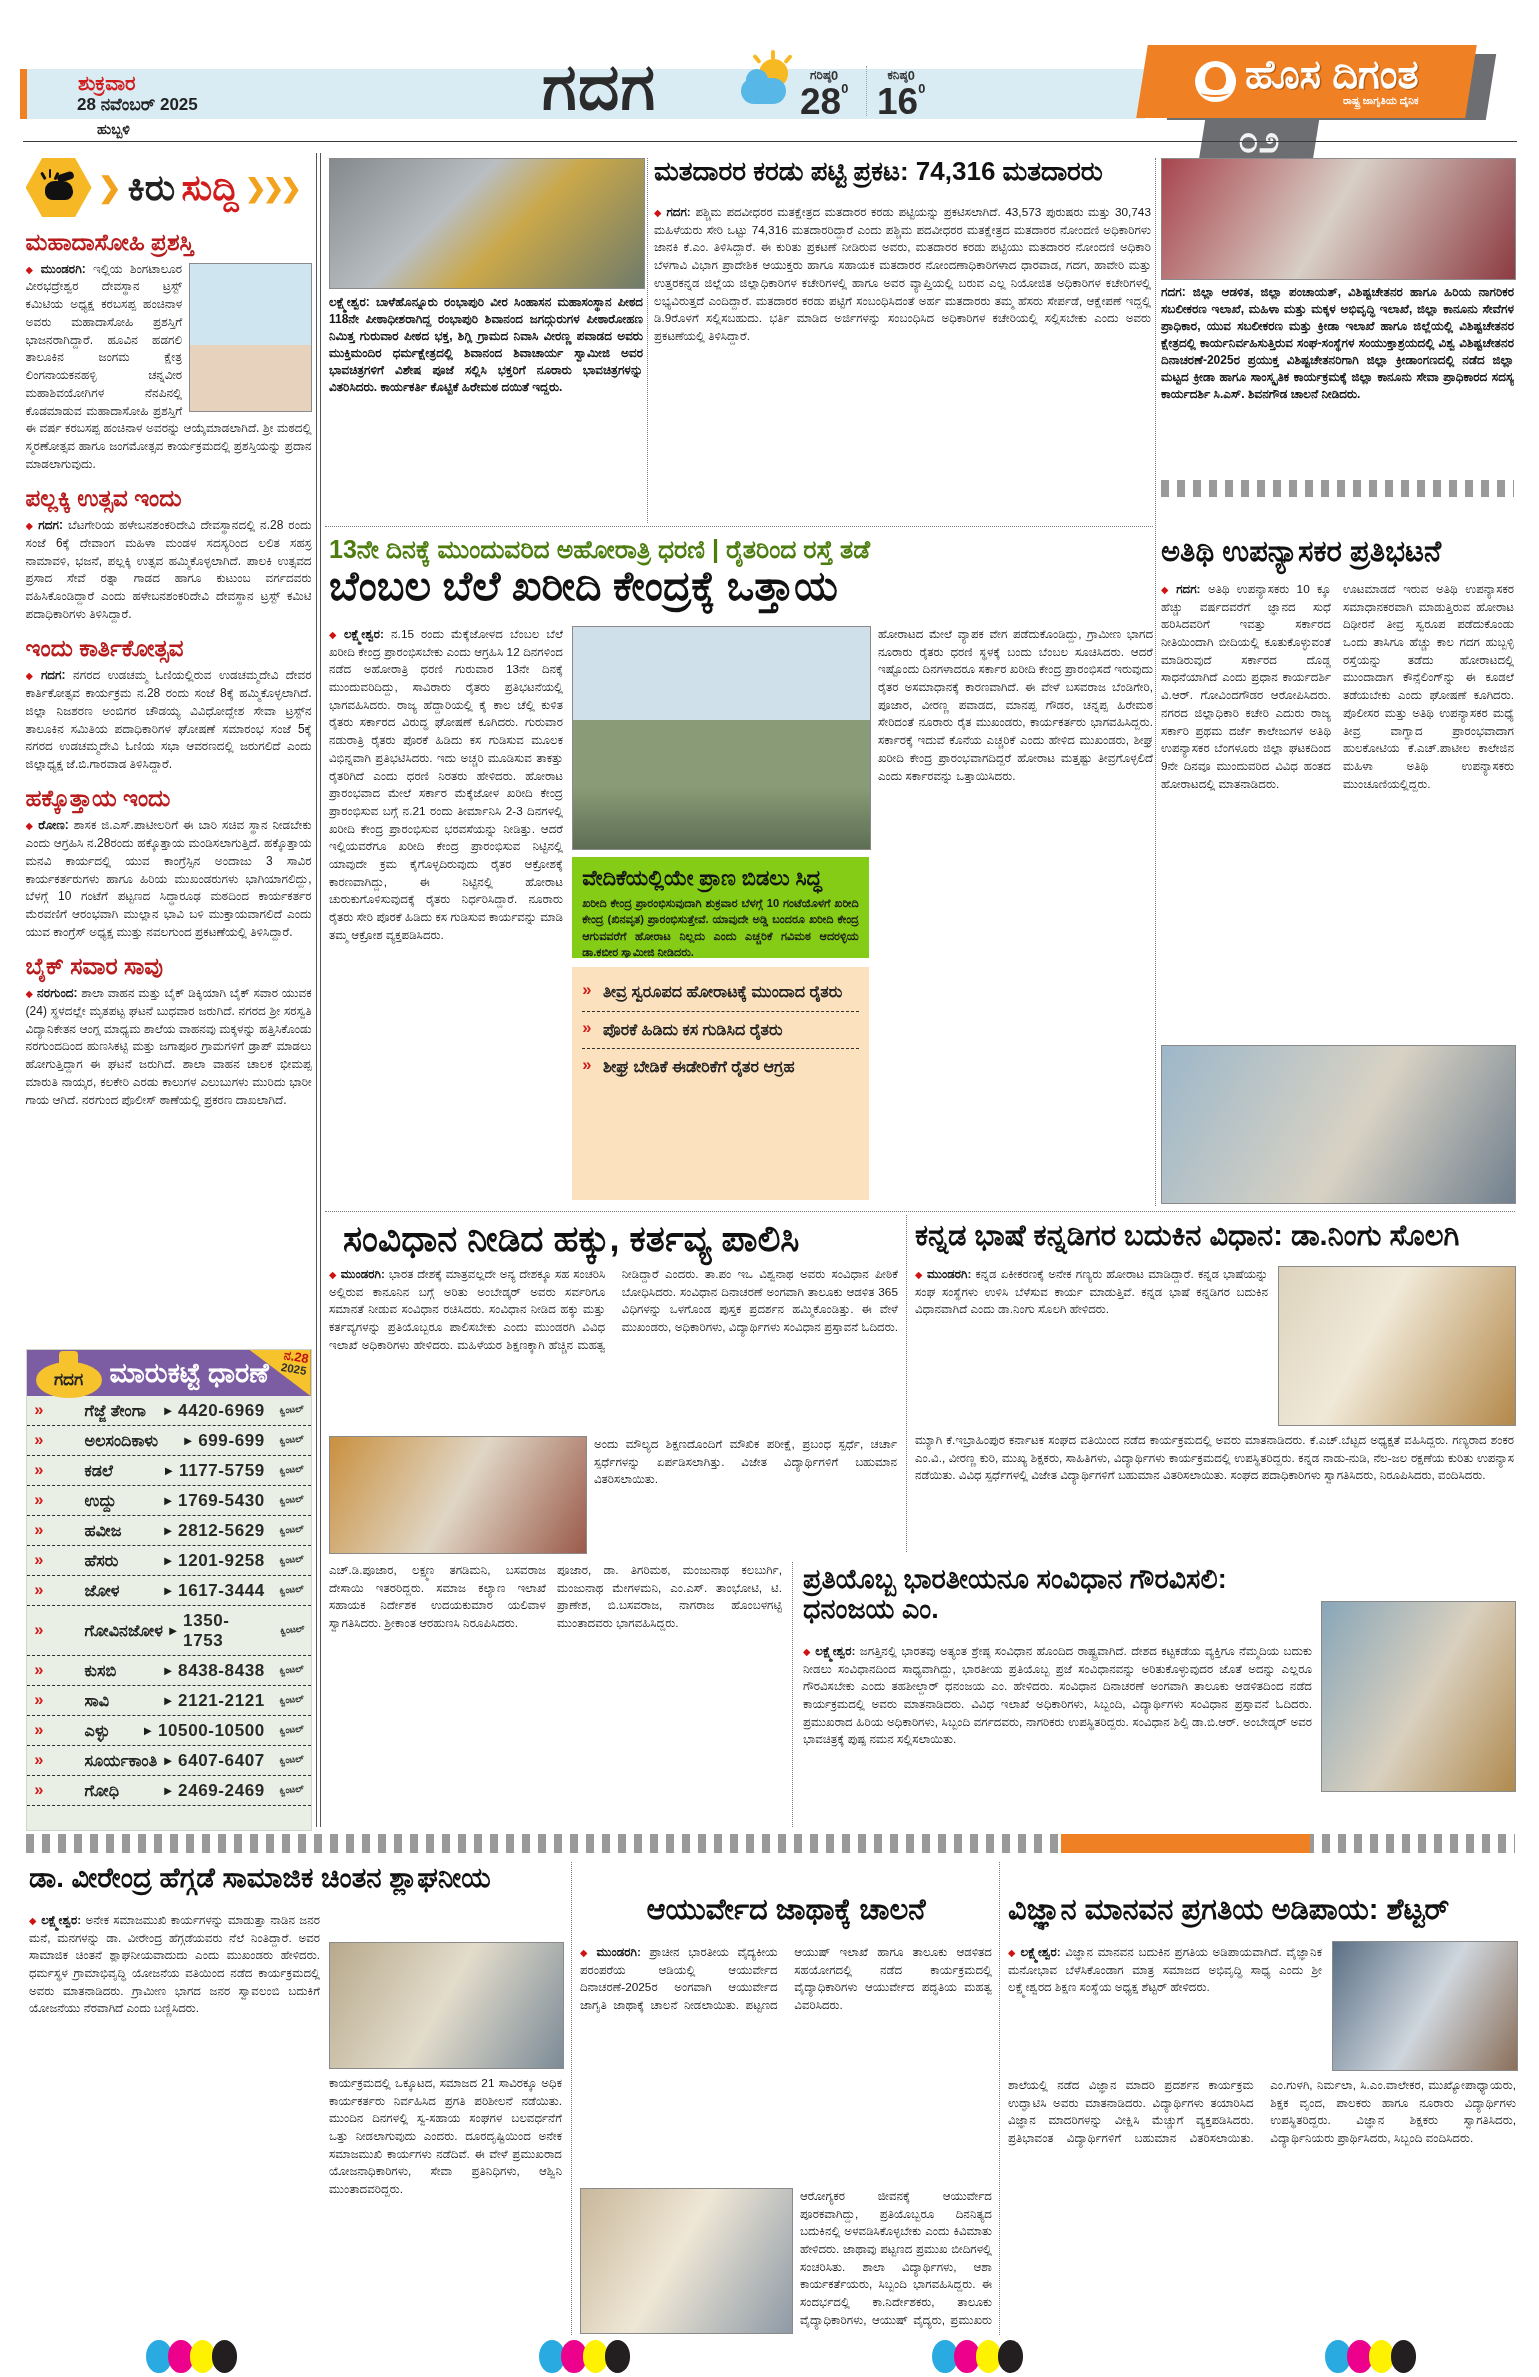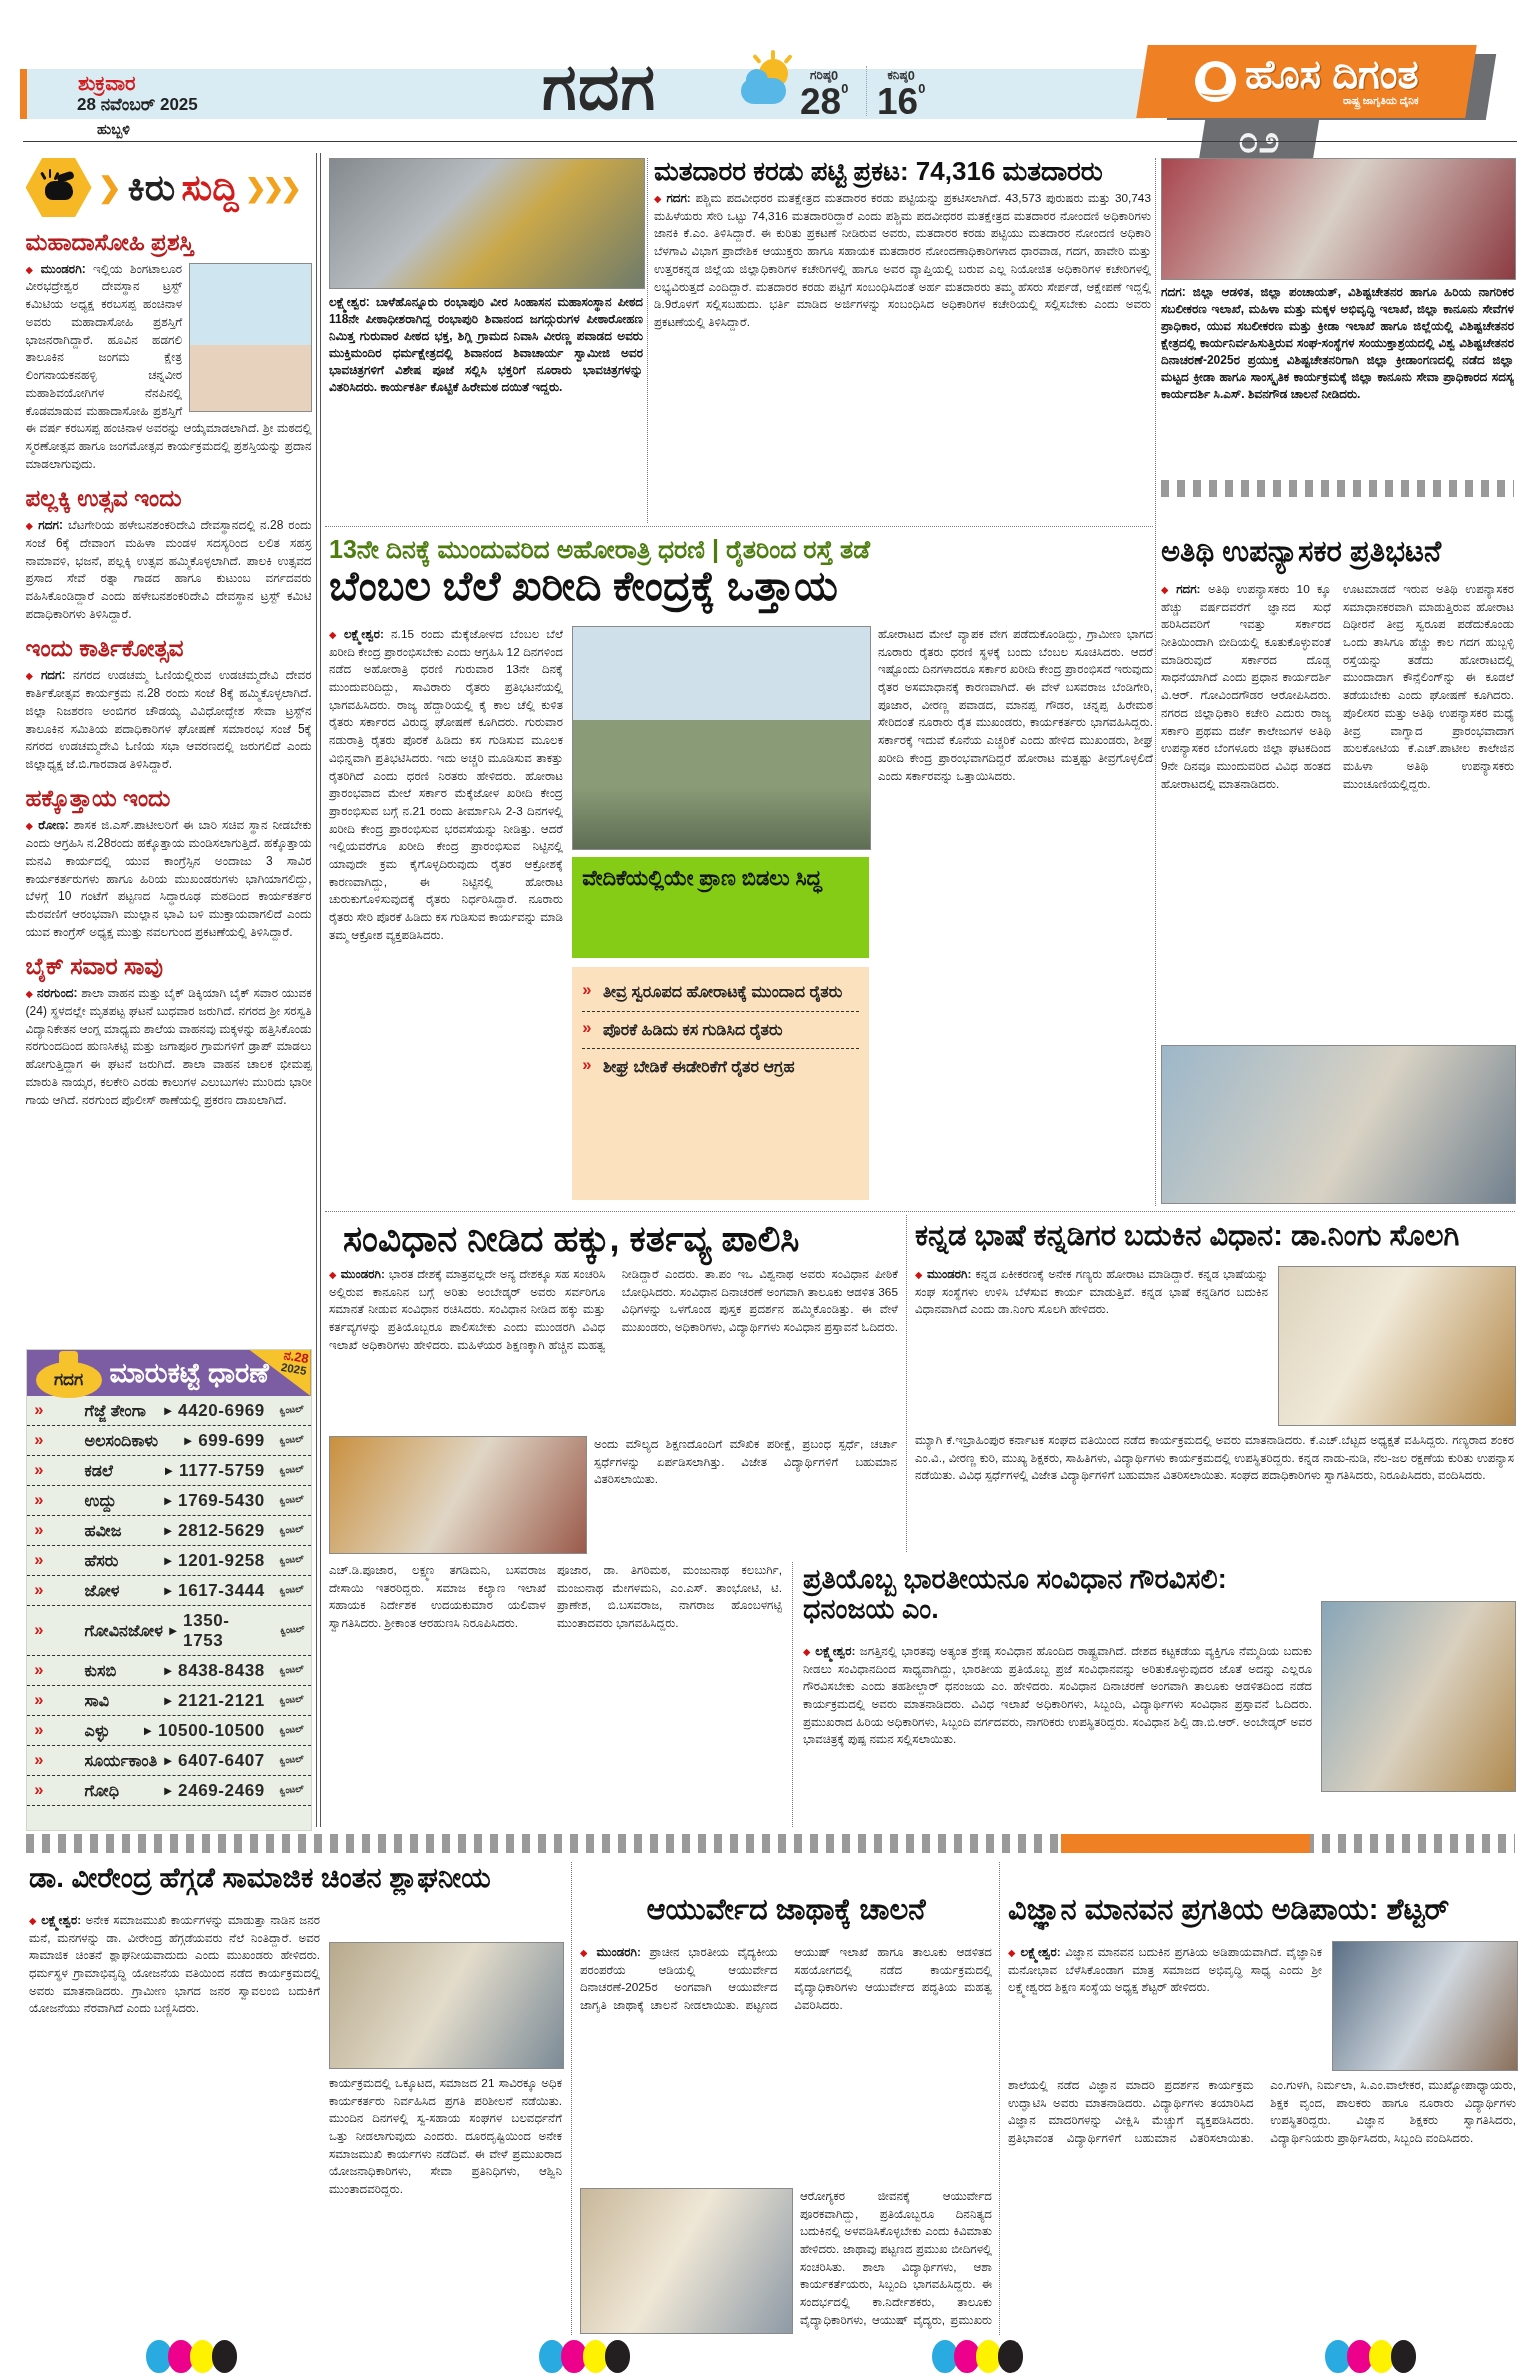--- a/index.html
+++ b/index.html
@@ -306,21 +306,21 @@
         <span class="mkt-range">2469-2469</span>
         <span class="mkt-unit">ಕ್ವಿಂಟಲ್</span>
       </div>
   </div>
 </div>
 
 <div class="abs photo ph-temple" style="left:329px;top:158px;width:314px;height:129px;"></div>
 <div class="abs cap" style="left:329px;top:294px;width:314px;height:224px;overflow:hidden;">ಲಕ್ಷ್ಮೇಶ್ವರ: ಬಾಳೆಹೊನ್ನೂರು ರಂಭಾಪುರಿ ವೀರ ಸಿಂಹಾಸನ ಮಹಾಸಂಸ್ಥಾನ ಪೀಠದ 118ನೇ ಪೀಠಾಧೀಶರಾಗಿದ್ದ ರಂಭಾಪುರಿ ಶಿವಾನಂದ ಜಗದ್ಗುರುಗಳ ಪೀಠಾರೋಹಣ ನಿಮಿತ್ತ ಗುರುವಾರ ಪೀಠದ ಭಕ್ತ, ಶಿಗ್ಲಿ ಗ್ರಾಮದ ನಿವಾಸಿ ವೀರಣ್ಣ ಪವಾಡದ ಅವರು ಮುಕ್ತಿಮಂದಿರ ಧರ್ಮಕ್ಷೇತ್ರದಲ್ಲಿ ಶಿವಾನಂದ ಶಿವಾಚಾರ್ಯ ಸ್ವಾಮೀಜಿ ಅವರ ಭಾವಚಿತ್ರಗಳಿಗೆ ವಿಶೇಷ ಪೂಜೆ ಸಲ್ಲಿಸಿ ಭಕ್ತರಿಗೆ ನೂರಾರು ಭಾವಚಿತ್ರಗಳನ್ನು ವಿತರಿಸಿದರು. ಕಾರ್ಯಕರ್ತಿ ಕೊಟ್ಟಿಕೆ ಹಿರೇಮಠ ದಯಿತೆ ಇದ್ದರು.</div>
 
 <div class="abs" style="left:654px;top:157px;width:497px;height:367px;overflow:hidden;">
-  <div class="headline" style="font-size:26px;margin-bottom:4px;">ಮತದಾರರ ಕರಡು ಪಟ್ಟಿ ಪ್ರಕಟ: 74,316 ಮತದಾರರು</div>
+  <div class="headline" style="font-size:26px;margin-bottom:18px;">ಮತದಾರರ ಕರಡು ಪಟ್ಟಿ ಪ್ರಕಟ: 74,316 ಮತದಾರರು</div>
   <div class="body-txt">
     <span class="dia">◆</span><span class="dl">ಗದಗ:</span>
     <span>ಪಶ್ಚಿಮ ಪದವೀಧರರ ಮತಕ್ಷೇತ್ರದ ಮತದಾರರ ಕರಡು ಪಟ್ಟಿಯನ್ನು ಪ್ರಕಟಿಸಲಾಗಿದೆ. 43,573 ಪುರುಷರು ಮತ್ತು 30,743 ಮಹಿಳೆಯರು ಸೇರಿ ಒಟ್ಟು 74,316 ಮತದಾರರಿದ್ದಾರೆ ಎಂದು ಪಶ್ಚಿಮ ಪದವೀಧರರ ಮತಕ್ಷೇತ್ರದ ಮತದಾರರ ನೋಂದಣಿ ಅಧಿಕಾರಿಗಳು ಜಾನಕಿ ಕೆ.ಎಂ. ತಿಳಿಸಿದ್ದಾರೆ. ಈ ಕುರಿತು ಪ್ರಕಟಣೆ ನೀಡಿರುವ ಅವರು, ಮತದಾರರ ಕರಡು ಪಟ್ಟಿಯು ಮತದಾರರ ನೋಂದಣಿ ಅಧಿಕಾರಿ ಬೆಳಗಾವಿ ವಿಭಾಗ ಪ್ರಾದೇಶಿಕ ಆಯುಕ್ತರು ಹಾಗೂ ಸಹಾಯಕ ಮತದಾರರ ನೋಂದಣಾಧಿಕಾರಿಗಳಾದ ಧಾರವಾಡ, ಗದಗ, ಹಾವೇರಿ ಮತ್ತು ಉತ್ತರಕನ್ನಡ ಜಿಲ್ಲೆಯ ಜಿಲ್ಲಾಧಿಕಾರಿಗಳ ಕಚೇರಿಗಳಲ್ಲಿ ಹಾಗೂ ಅವರ ವ್ಯಾಪ್ತಿಯಲ್ಲಿ ಬರುವ ಎಲ್ಲ ನಿಯೋಜಿತ ಅಧಿಕಾರಿಗಳ ಕಚೇರಿಗಳಲ್ಲಿ ಲಭ್ಯವಿರುತ್ತದೆ ಎಂದಿದ್ದಾರೆ. ಮತದಾರರ ಕರಡು ಪಟ್ಟಿಗೆ ಸಂಬಂಧಿಸಿದಂತೆ ಅರ್ಹ ಮತದಾರರು ತಮ್ಮ ಹೆಸರು ಸೇರ್ಪಡೆ, ಆಕ್ಷೇಪಣೆ ಇದ್ದಲ್ಲಿ ಡಿ.9ರೊಳಗೆ ಸಲ್ಲಿಸಬಹುದು. ಭರ್ತಿ ಮಾಡಿದ ಅರ್ಜಿಗಳನ್ನು ಸಂಬಂಧಿಸಿದ ಅಧಿಕಾರಿಗಳ ಕಚೇರಿಯಲ್ಲಿ ಸಲ್ಲಿಸಬೇಕು ಎಂದು ಅವರು ಪ್ರಕಟಣೆಯಲ್ಲಿ ತಿಳಿಸಿದ್ದಾರೆ.</span>
   </div>
 </div>
 
 <div class="abs photo ph-event1" style="left:1161px;top:158px;width:353px;height:120px;"></div>
 <div class="abs cap" style="left:1161px;top:284px;width:353px;height:192px;overflow:hidden;">ಗದಗ: ಜಿಲ್ಲಾ ಆಡಳಿತ, ಜಿಲ್ಲಾ ಪಂಚಾಯತ್, ವಿಶಿಷ್ಟಚೇತನರ ಹಾಗೂ ಹಿರಿಯ ನಾಗರಿಕರ ಸಬಲೀಕರಣ ಇಲಾಖೆ, ಮಹಿಳಾ ಮತ್ತು ಮಕ್ಕಳ ಅಭಿವೃದ್ಧಿ ಇಲಾಖೆ, ಜಿಲ್ಲಾ ಕಾನೂನು ಸೇವೆಗಳ ಪ್ರಾಧಿಕಾರ, ಯುವ ಸಬಲೀಕರಣ ಮತ್ತು ಕ್ರೀಡಾ ಇಲಾಖೆ ಹಾಗೂ ಜಿಲ್ಲೆಯಲ್ಲಿ ವಿಶಿಷ್ಟಚೇತನರ ಕ್ಷೇತ್ರದಲ್ಲಿ ಕಾರ್ಯನಿರ್ವಹಿಸುತ್ತಿರುವ ಸಂಘ-ಸಂಸ್ಥೆಗಳ ಸಂಯುಕ್ತಾಶ್ರಯದಲ್ಲಿ ವಿಶ್ವ ವಿಶಿಷ್ಟಚೇತನರ ದಿನಾಚರಣೆ-2025ರ ಪ್ರಯುಕ್ತ ವಿಶಿಷ್ಟಚೇತನರಿಗಾಗಿ ಜಿಲ್ಲಾ ಕ್ರೀಡಾಂಗಣದಲ್ಲಿ ನಡೆದ ಜಿಲ್ಲಾ ಮಟ್ಟದ ಕ್ರೀಡಾ ಹಾಗೂ ಸಾಂಸ್ಕೃತಿಕ ಕಾರ್ಯಕ್ರಮಕ್ಕೆ ಜಿಲ್ಲಾ ಕಾನೂನು ಸೇವಾ ಪ್ರಾಧಿಕಾರದ ಸದಸ್ಯ ಕಾರ್ಯದರ್ಶಿ ಸಿ.ಎಸ್. ಶಿವನಗೌಡ ಚಾಲನೆ ನೀಡಿದರು.</div>
 <div class="abs stripes" style="left:1161px;top:480px;width:353px;height:16.6px;"></div>
 
@@ -329,20 +329,21 @@
 
 <div class="abs body-txt" style="left:329px;top:626px;width:234px;height:574px;overflow:hidden;">
   <span class="dia">◆</span><span class="dl">ಲಕ್ಷ್ಮೇಶ್ವರ:</span>
   <span>ನ.15 ರಂದು ಮೆಕ್ಕೆಜೋಳದ ಬೆಂಬಲ ಬೆಲೆ ಖರೀದಿ ಕೇಂದ್ರ ಪ್ರಾರಂಭಿಸಬೇಕು ಎಂದು ಆಗ್ರಹಿಸಿ 12 ದಿನಗಳಿಂದ ನಡೆದ ಅಹೋರಾತ್ರಿ ಧರಣಿ ಗುರುವಾರ 13ನೇ ದಿನಕ್ಕೆ ಮುಂದುವರಿದಿದ್ದು, ಸಾವಿರಾರು ರೈತರು ಪ್ರತಿಭಟನೆಯಲ್ಲಿ ಭಾಗವಹಿಸಿದರು. ರಾಜ್ಯ ಹೆದ್ದಾರಿಯಲ್ಲಿ ಕೈ ಕಾಲ ಚೆಲ್ಲಿ ಕುಳಿತ ರೈತರು ಸರ್ಕಾರದ ವಿರುದ್ಧ ಘೋಷಣೆ ಕೂಗಿದರು. ಗುರುವಾರ ನಡುರಾತ್ರಿ ರೈತರು ಪೊರಕೆ ಹಿಡಿದು ಕಸ ಗುಡಿಸುವ ಮೂಲಕ ವಿಭಿನ್ನವಾಗಿ ಪ್ರತಿಭಟಿಸಿದರು. ಇದು ಅಚ್ಚರಿ ಮೂಡಿಸುವ ತಾಕತ್ತು ರೈತರಿಗಿದೆ ಎಂದು ಧರಣಿ ನಿರತರು ಹೇಳಿದರು. ಹೋರಾಟ ಪ್ರಾರಂಭವಾದ ಮೇಲೆ ಸರ್ಕಾರ ಮೆಕ್ಕೆಜೋಳ ಖರೀದಿ ಕೇಂದ್ರ ಪ್ರಾರಂಭಿಸುವ ಬಗ್ಗೆ ನ.21 ರಂದು ತೀರ್ಮಾನಿಸಿ 2-3 ದಿನಗಳಲ್ಲಿ ಖರೀದಿ ಕೇಂದ್ರ ಪ್ರಾರಂಭಿಸುವ ಭರವಸೆಯನ್ನು ನೀಡಿತ್ತು. ಆದರೆ ಇಲ್ಲಿಯವರೆಗೂ ಖರೀದಿ ಕೇಂದ್ರ ಪ್ರಾರಂಭಿಸುವ ನಿಟ್ಟಿನಲ್ಲಿ ಯಾವುದೇ ಕ್ರಮ ಕೈಗೊಳ್ಳದಿರುವುದು ರೈತರ ಆಕ್ರೋಶಕ್ಕೆ ಕಾರಣವಾಗಿದ್ದು, ಈ ನಿಟ್ಟಿನಲ್ಲಿ ಹೋರಾಟ ಚುರುಕುಗೊಳಿಸುವುದಕ್ಕೆ ರೈತರು ನಿರ್ಧರಿಸಿದ್ದಾರೆ. ನೂರಾರು ರೈತರು ಸೇರಿ ಪೊರಕೆ ಹಿಡಿದು ಕಸ ಗುಡಿಸುವ ಕಾರ್ಯವನ್ನು ಮಾಡಿ ತಮ್ಮ ಆಕ್ರೋಶ ವ್ಯಕ್ತಪಡಿಸಿದರು.</span>
 </div>
 
 <div class="abs photo ph-protest" style="left:572px;top:626px;width:297px;height:222px;"></div>
 
 <div class="abs pinkbox" style="left:572px;top:857px;width:297px;height:101px;box-sizing:border-box;overflow:hidden;">
   <div class="pt">ವೇದಿಕೆಯಲ್ಲಿಯೇ ಪ್ರಾಣ ಬಿಡಲು ಸಿದ್ಧ</div>
+  <div class="pb">ಖರೀದಿ ಕೇಂದ್ರ ಪ್ರಾರಂಭಿಸುವುದಾಗಿ ಶುಕ್ರವಾರ ಬೆಳಗ್ಗೆ 10 ಗಂಟೆಯೊಳಗೆ ಖರೀದಿ ಕೇಂದ್ರ (ಖಿನವೃತ) ಪ್ರಾರಂಭಿಸುತ್ತೇವೆ. ಯಾವುದೇ ಅಡ್ಡಿ ಬಂದರೂ ಖರೀದಿ ಕೇಂದ್ರ ಆಗುವವರೆಗೆ ಹೋರಾಟ ನಿಲ್ಲದು ಎಂದು ಎಚ್ಚರಿಕೆ ಗವಿಮಠ ಆದರಳ್ಳಿಯ ಡಾ.ಕಬೀರ ಸ್ವಾಮೀಜಿ ನೀಡಿದರು.</div>
 </div>
 
 <div class="abs bulletbox" style="left:572px;top:967px;width:297px;height:233px;box-sizing:border-box;overflow:hidden;">
   <div class="bullet">
       <span class="rchev">»</span>
       <span class="tx">ತೀವ್ರ ಸ್ವರೂಪದ ಹೋರಾಟಕ್ಕೆ ಮುಂದಾದ ರೈತರು</span>
     </div>
   <div class="bullet">
       <span class="rchev">»</span>
       <span class="tx">ಪೊರಕೆ ಹಿಡಿದು ಕಸ ಗುಡಿಸಿದ ರೈತರು</span>

